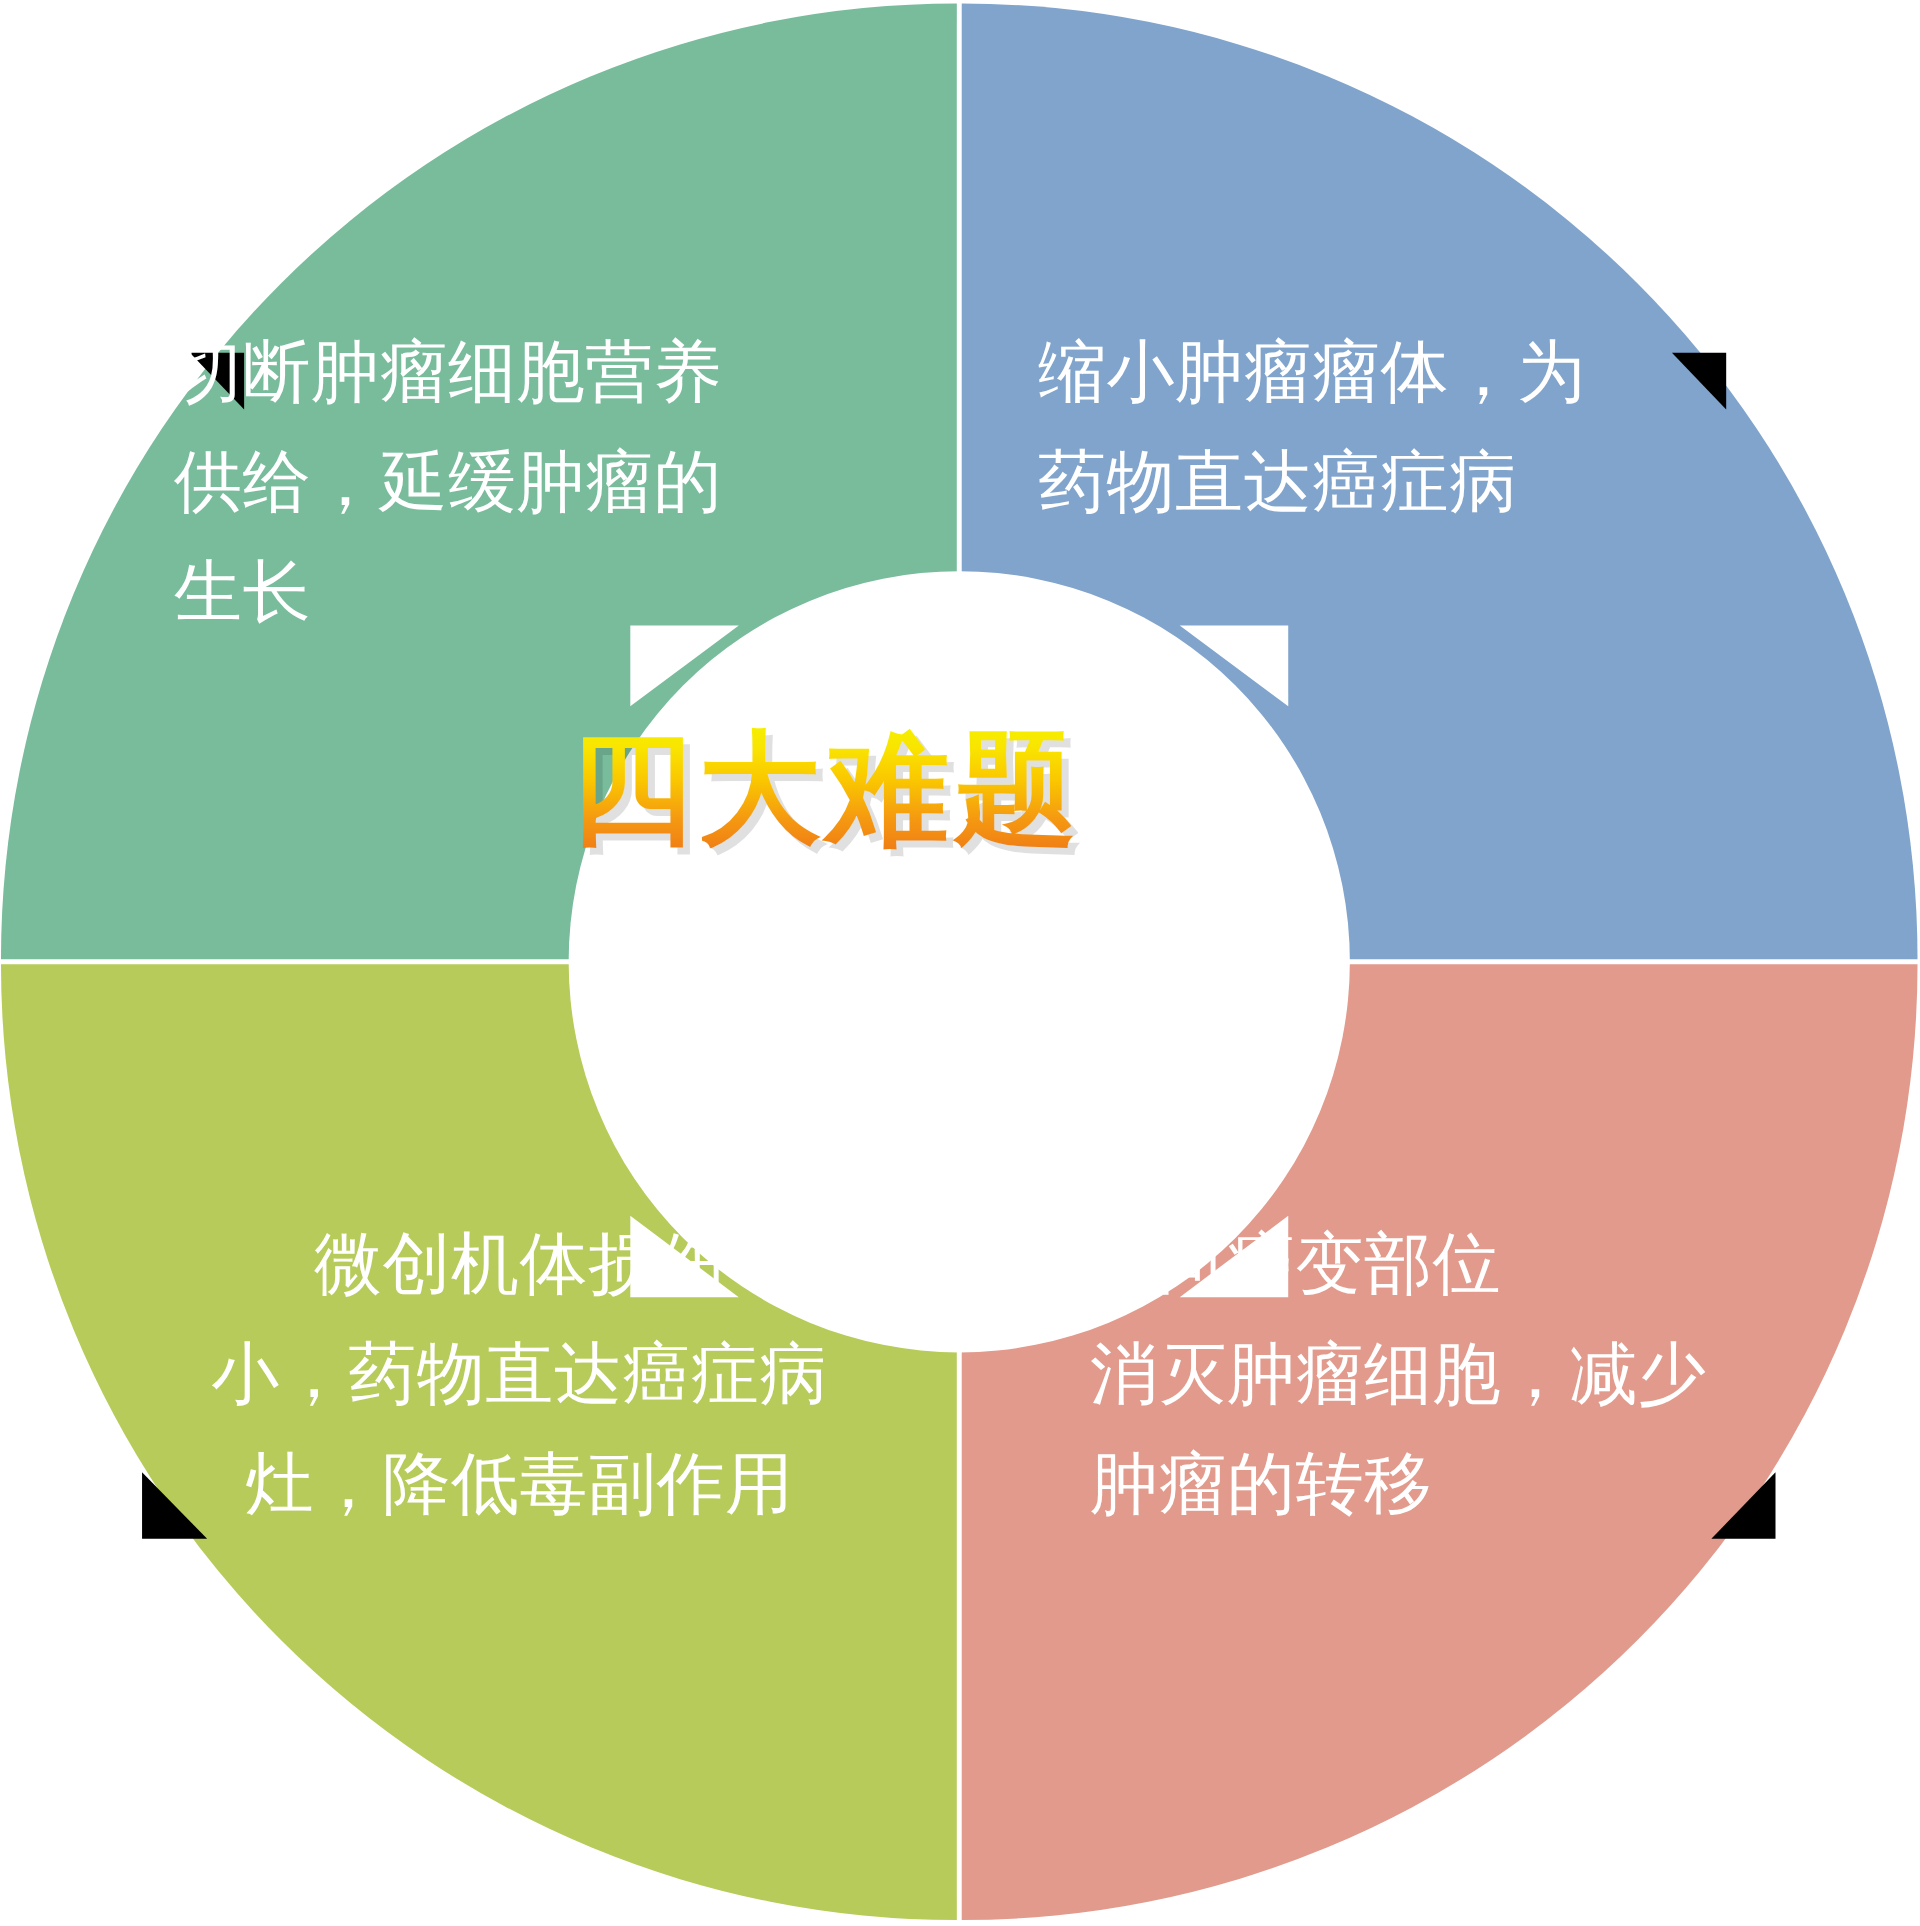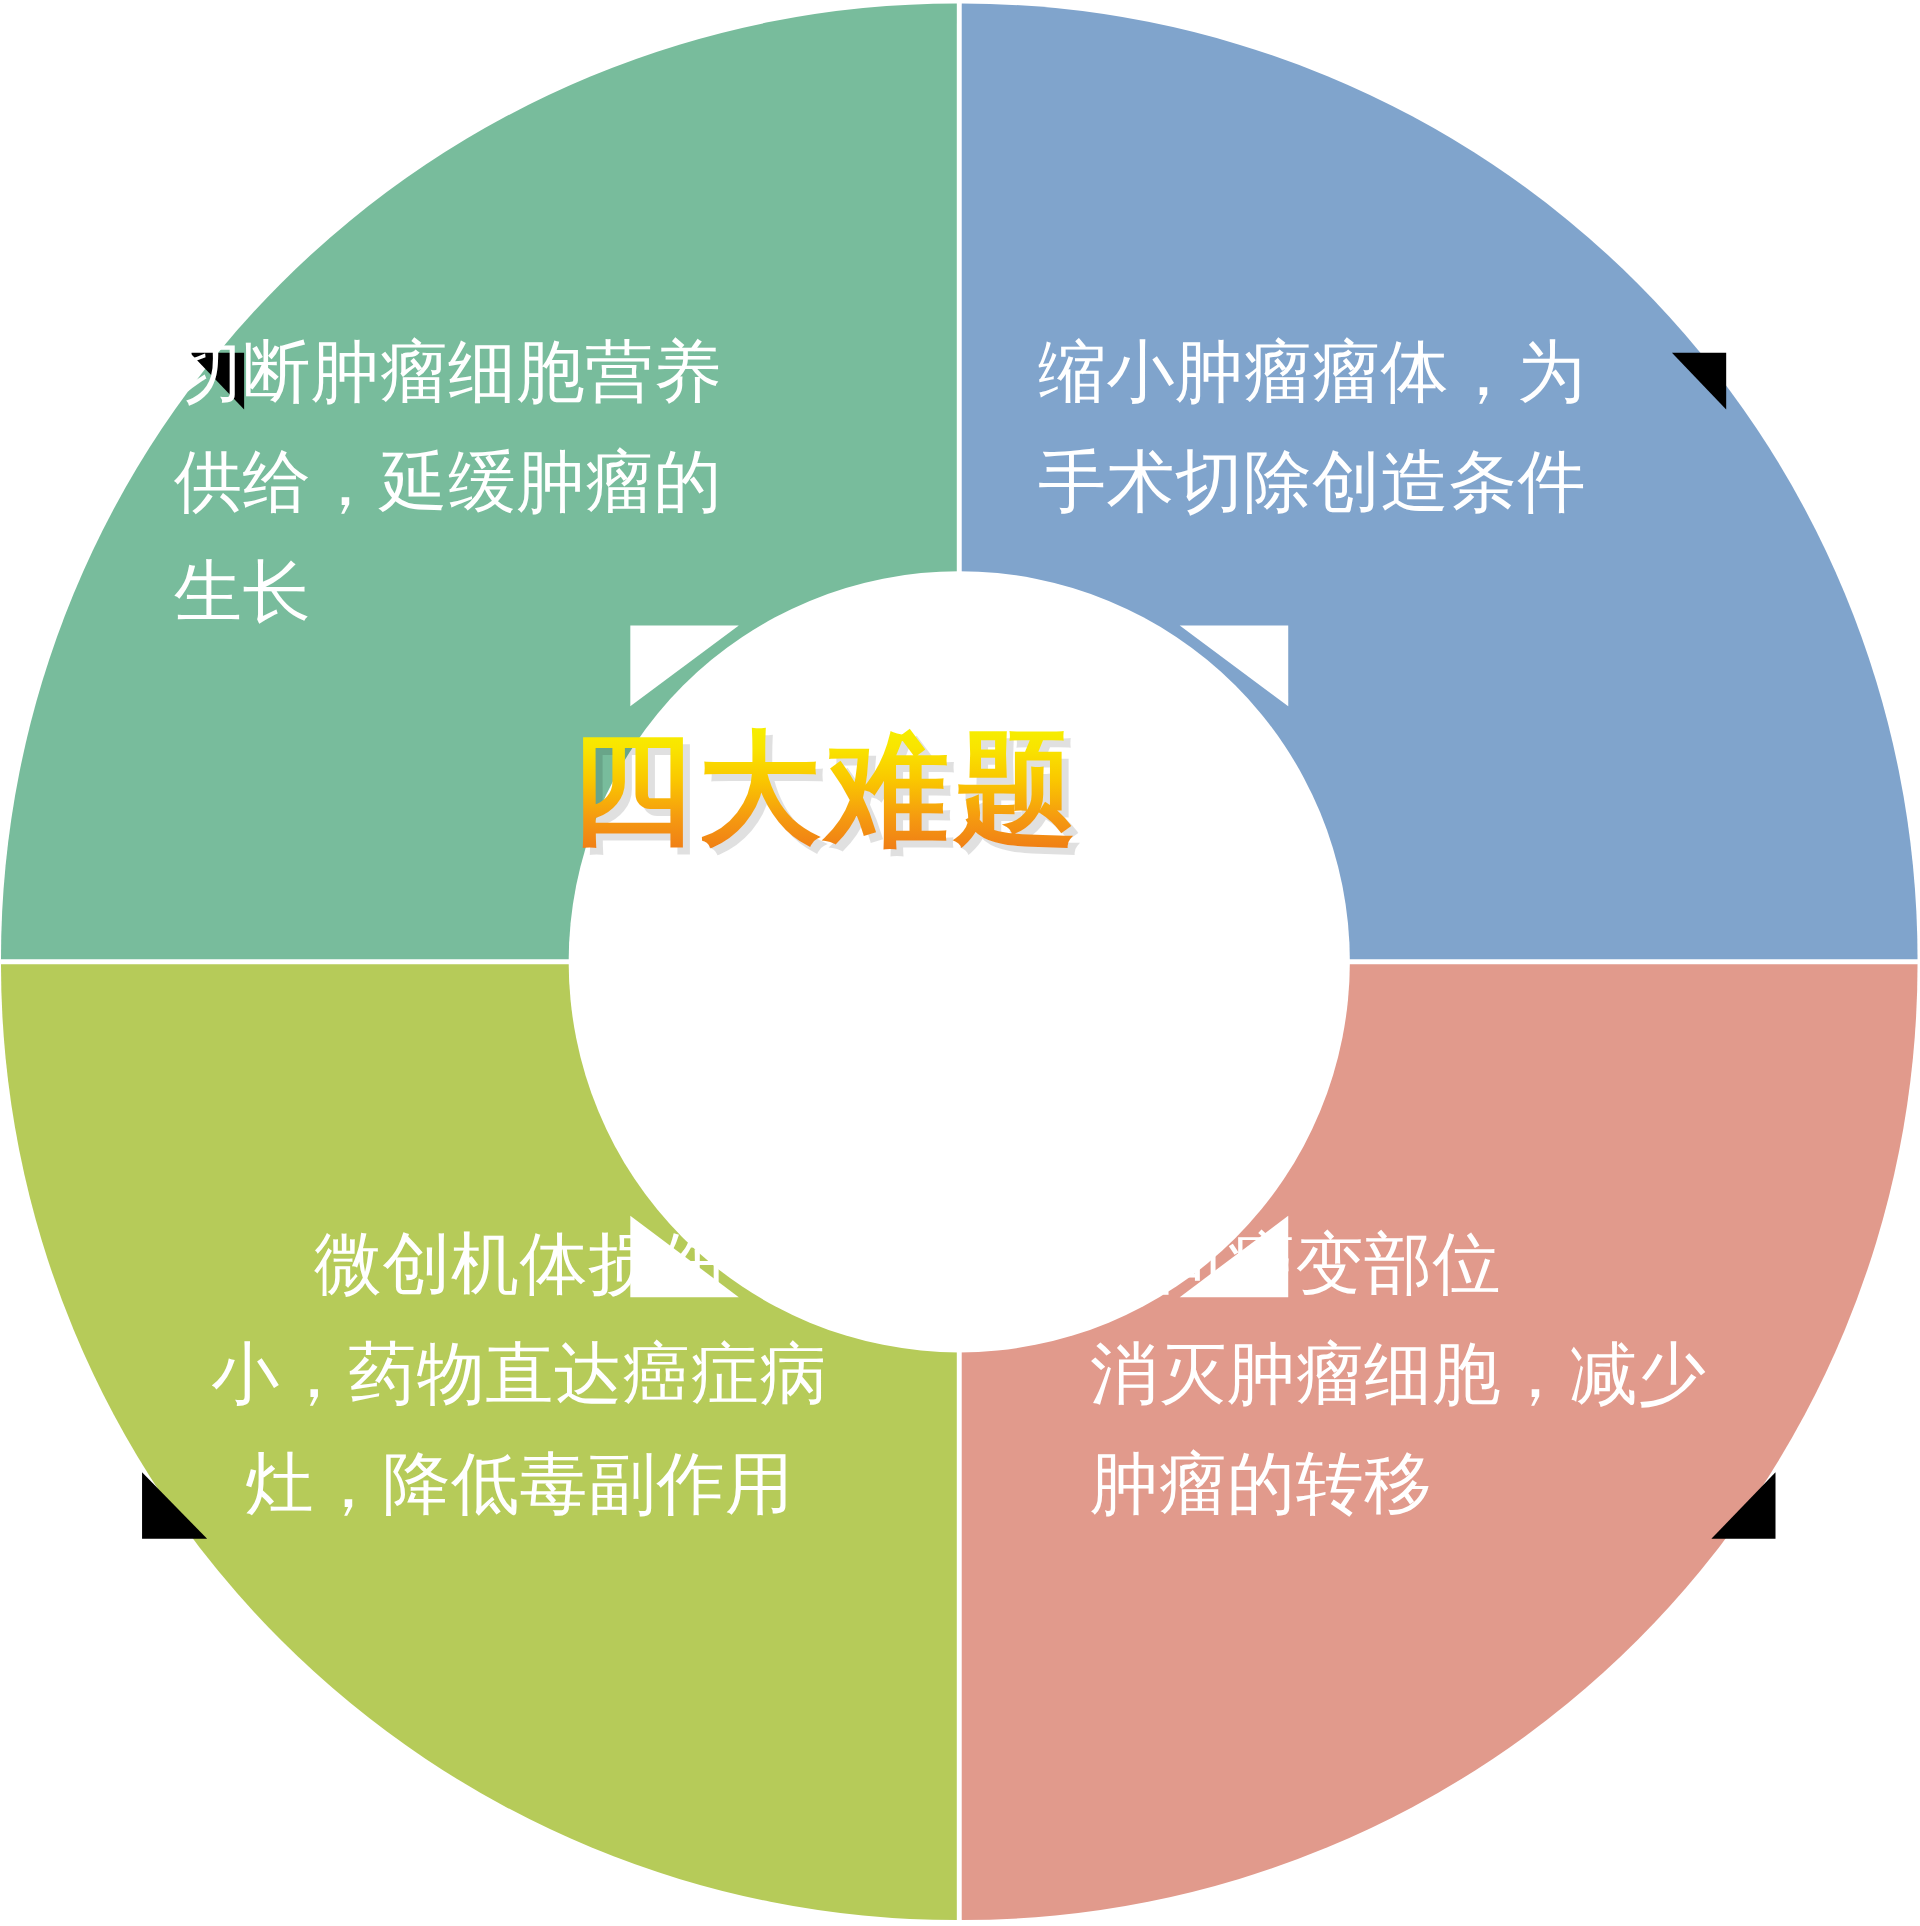--- a/index.html
+++ b/index.html
@@ -103,21 +103,21 @@
     <polygon fill="#ffffff" points="2612,1268 2392,1268 2612,1432"></polygon>
     <polygon fill="#ffffff" points="1278,2465 1278,2630 1498,2630"></polygon>
     <polygon fill="#ffffff" points="2612,2465 2612,2630 2392,2630"></polygon>
   </svg>
 
   <div class="quad-text" id="q-tl">切断肿瘤细胞营养
 供给，延缓肿瘤的
 生长</div>
 
   <div class="quad-text" id="q-tr">缩小肿瘤瘤体，为
-手术切除创造条件</div>
+药物直达癌症病</div>
 
   <div class="quad-text" id="q-bl">微创机体损伤
 小，药物直达癌症病
 灶，降低毒副作用</div>
 
   <div class="quad-text" id="q-br">定向癌变部位
 消灭肿瘤细胞，减少
 肿瘤的转移</div>
 
   <div id="hub">

